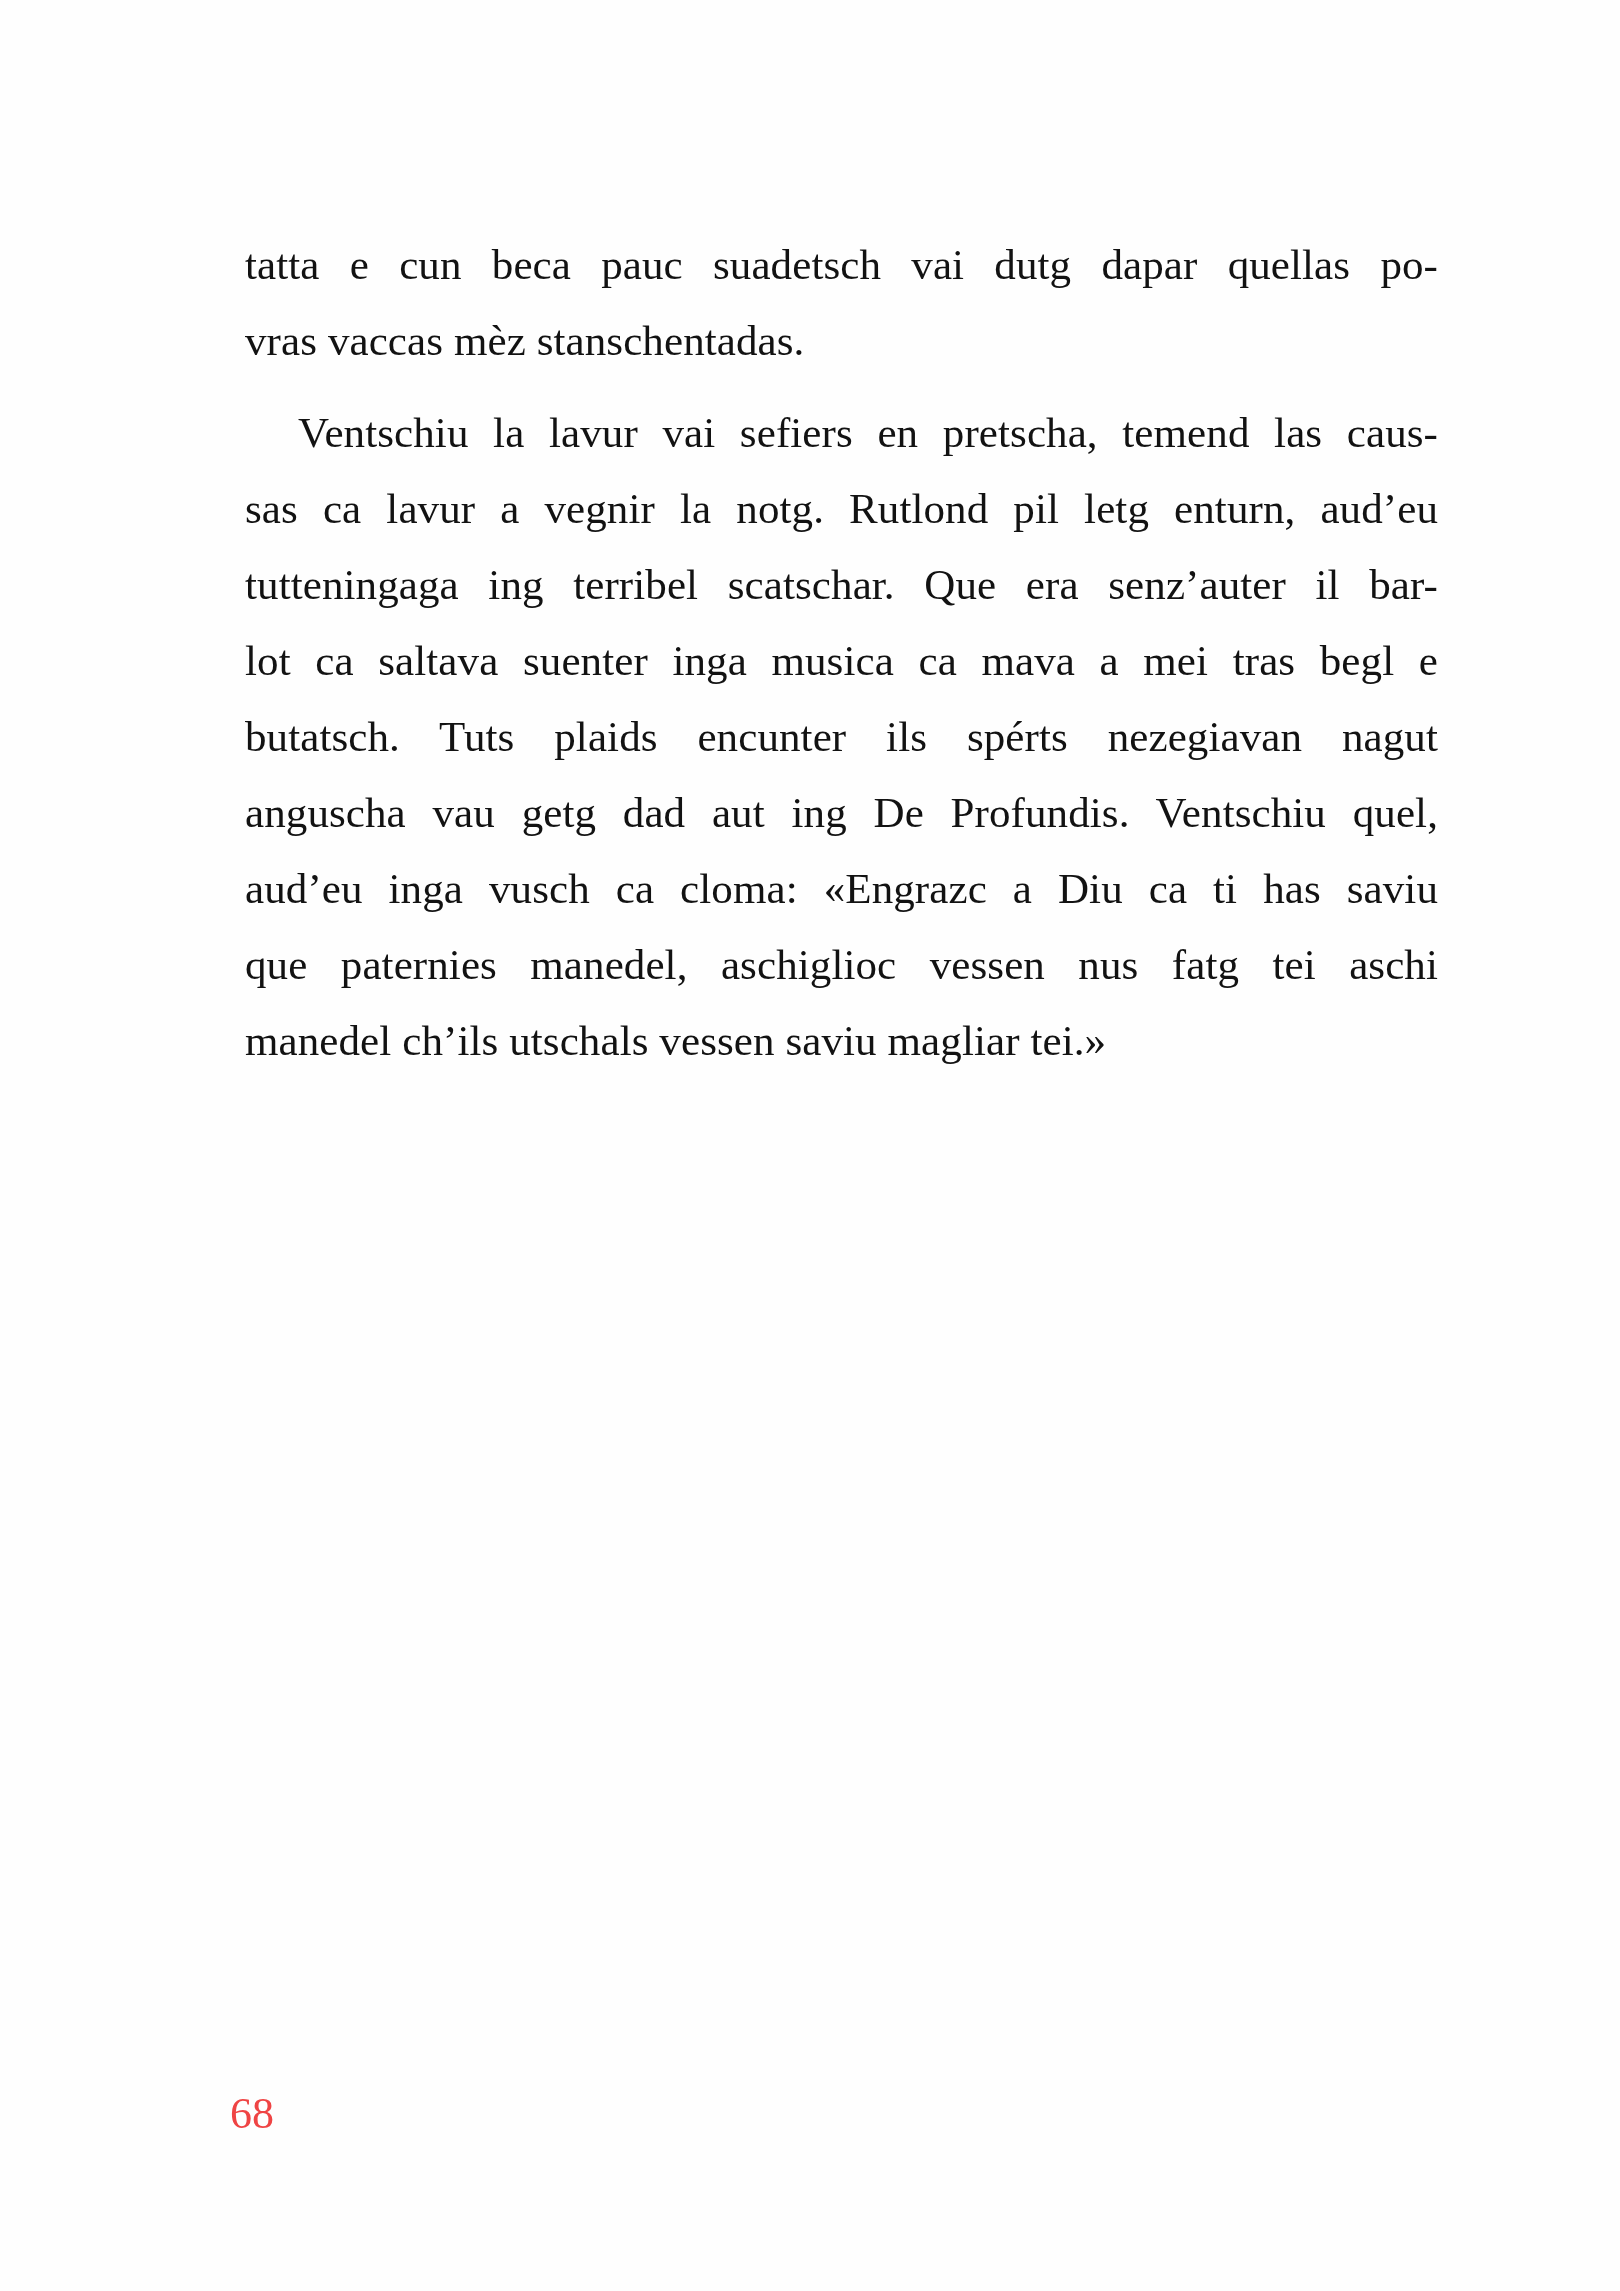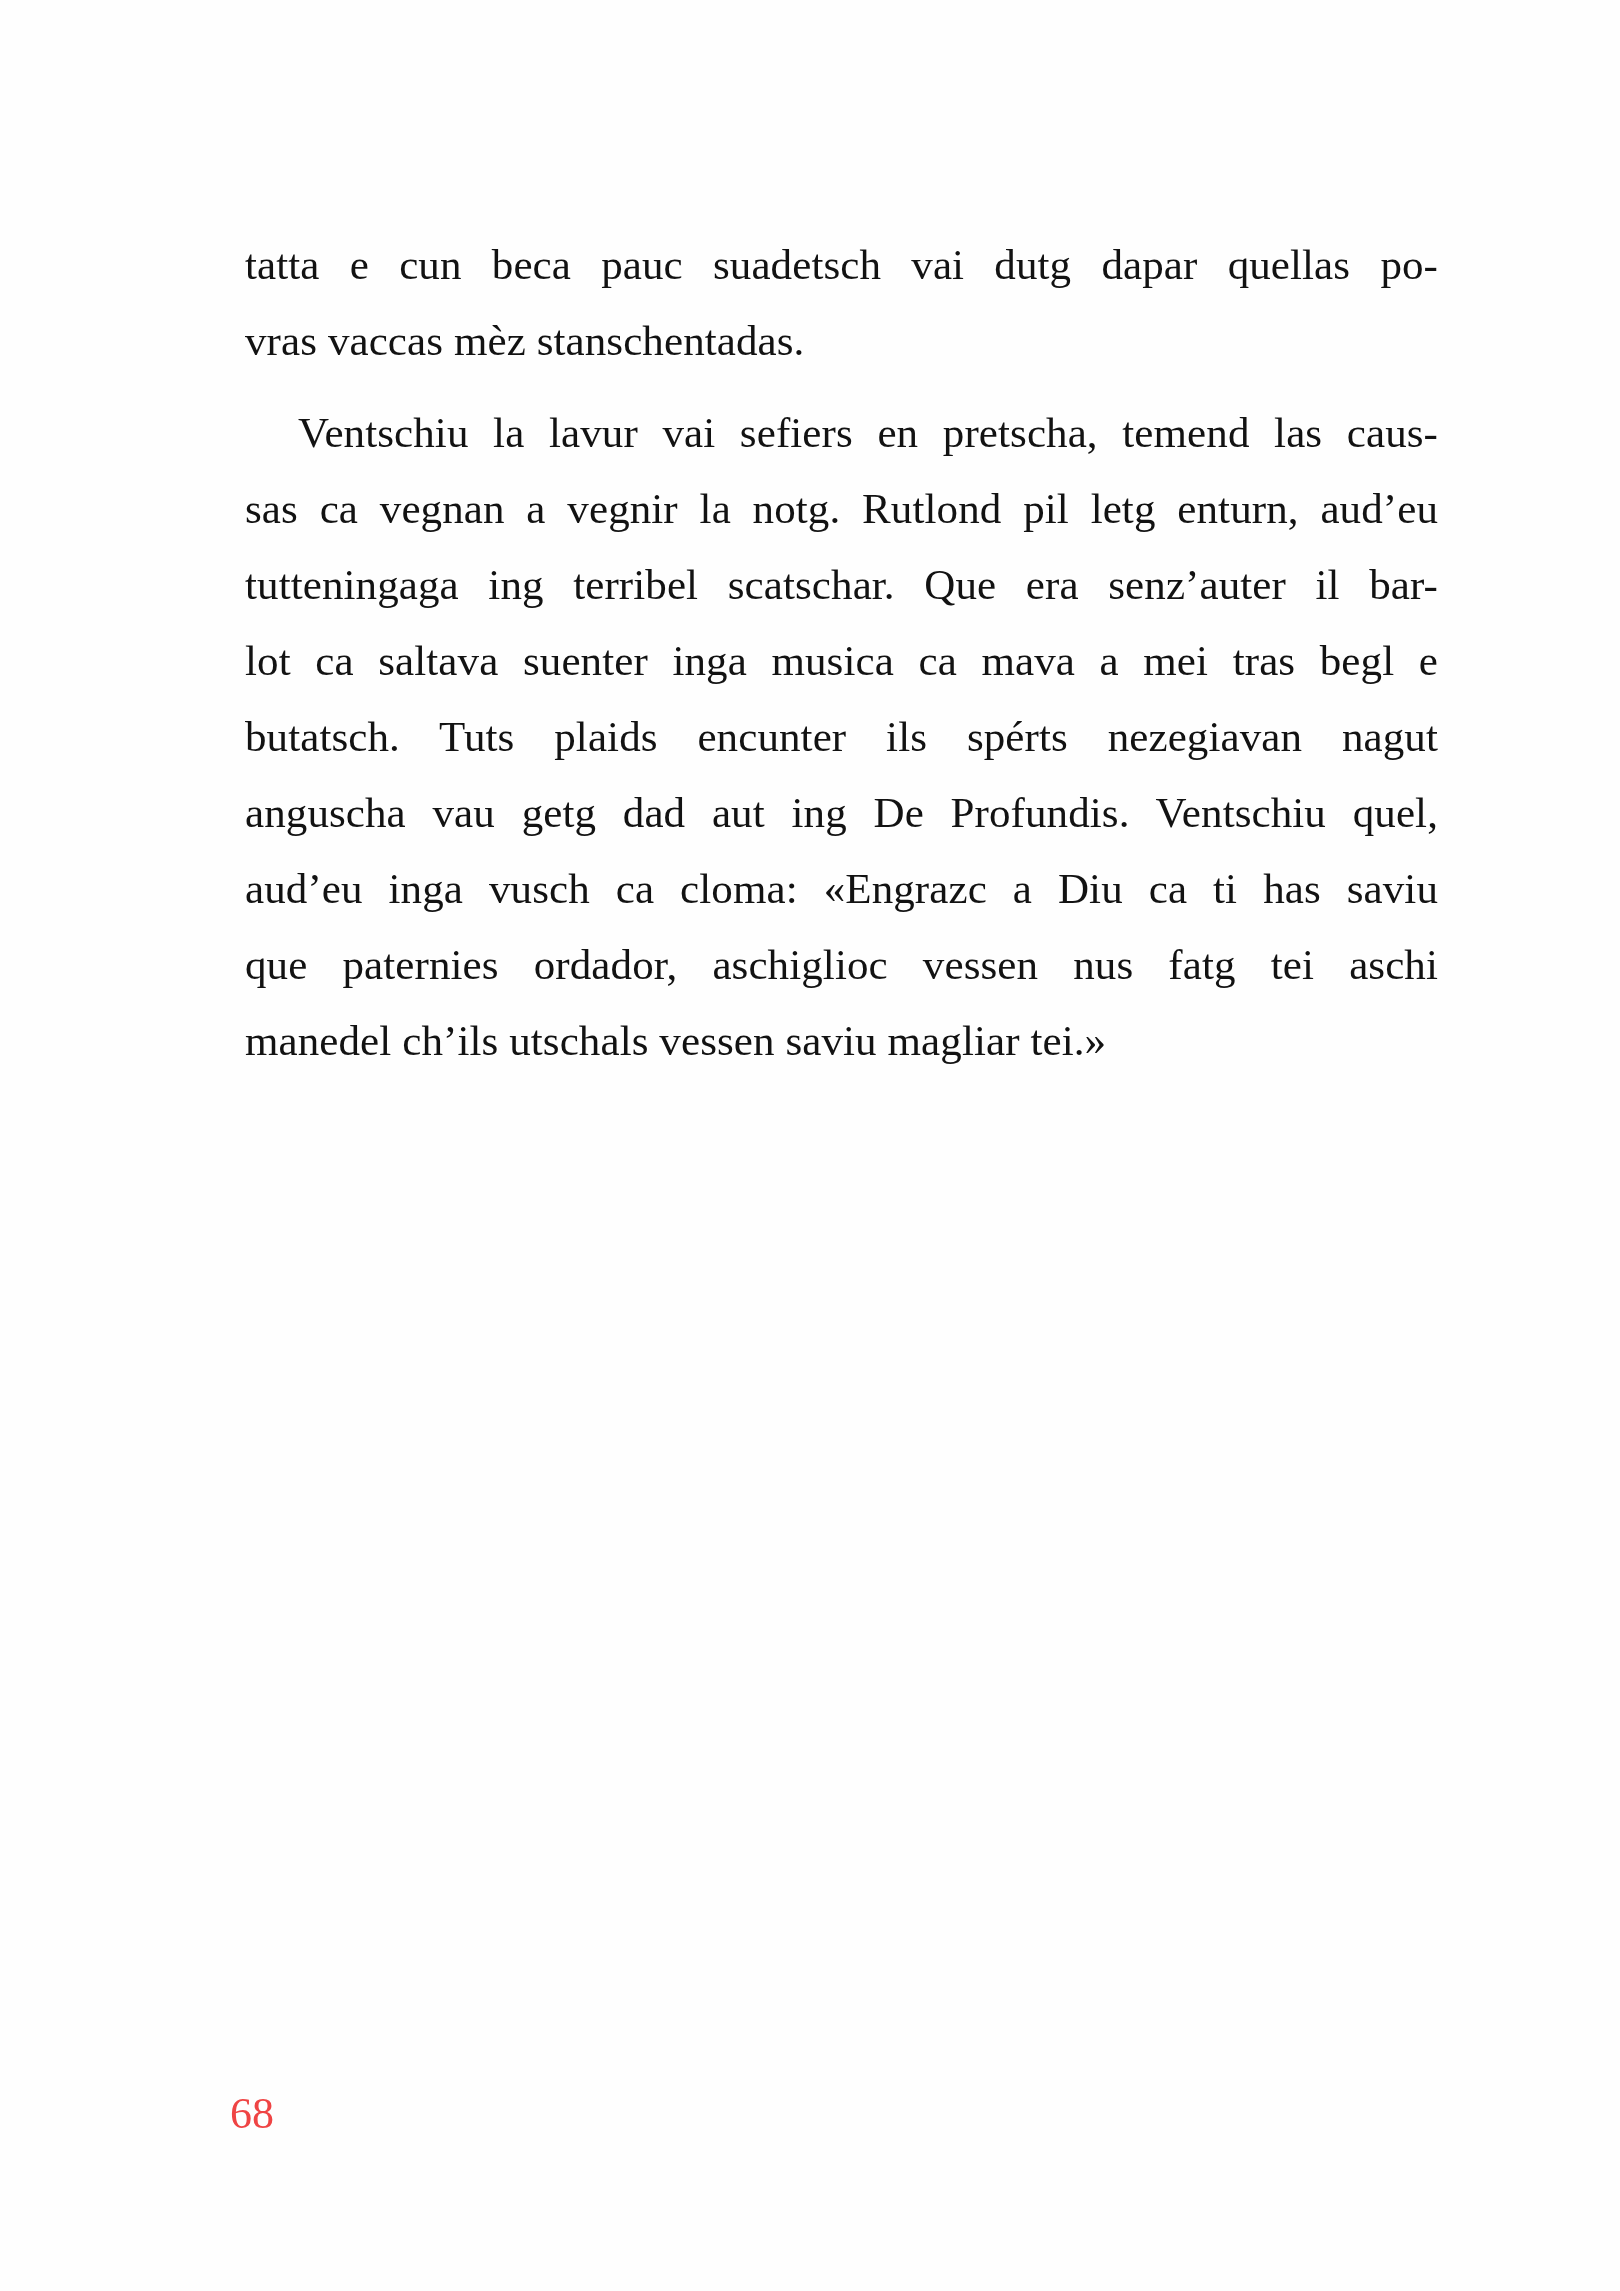--- a/index.html
+++ b/index.html
@@ -54,27 +54,27 @@
 
   <section class="text-block">
 
     <p class="para">
       <span class="line">tatta e cun beca pauc suadetsch vai dutg dapar quellas po-</span>
       <span class="line end">vras vaccas mèz stanschentadas.</span>
     </p>
 
     <p class="para">
       <span class="line indent">Ventschiu la lavur vai sefiers en pretscha, temend las caus-</span>
-      <span class="line">sas ca vegnan a vegnir la notg. Rutlond pil letg enturn, aud’eu</span>
+      <span class="line">sas ca lavur a vegnir la notg. Rutlond pil letg enturn, aud’eu</span>
       <span class="line">tutteningaga ing terribel scatschar. Que era senz’auter il bar-</span>
       <span class="line">lot ca saltava suenter inga musica ca mava a mei tras begl e</span>
       <span class="line">butatsch. Tuts plaids encunter ils spérts nezegiavan nagut</span>
       <span class="line">anguscha vau getg dad aut ing De Profundis. Ventschiu quel,</span>
       <span class="line">aud’eu inga vusch ca cloma: «Engrazc a Diu ca ti has saviu</span>
-      <span class="line">que paternies ordador, aschiglioc vessen nus fatg tei aschi</span>
+      <span class="line">que paternies manedel, aschiglioc vessen nus fatg tei aschi</span>
       <span class="line end">manedel ch’ils utschals vessen saviu magliar tei.»</span>
     </p>
 
   </section>
 
   <div class="page-number">68</div>
 
 </main>
 
 

